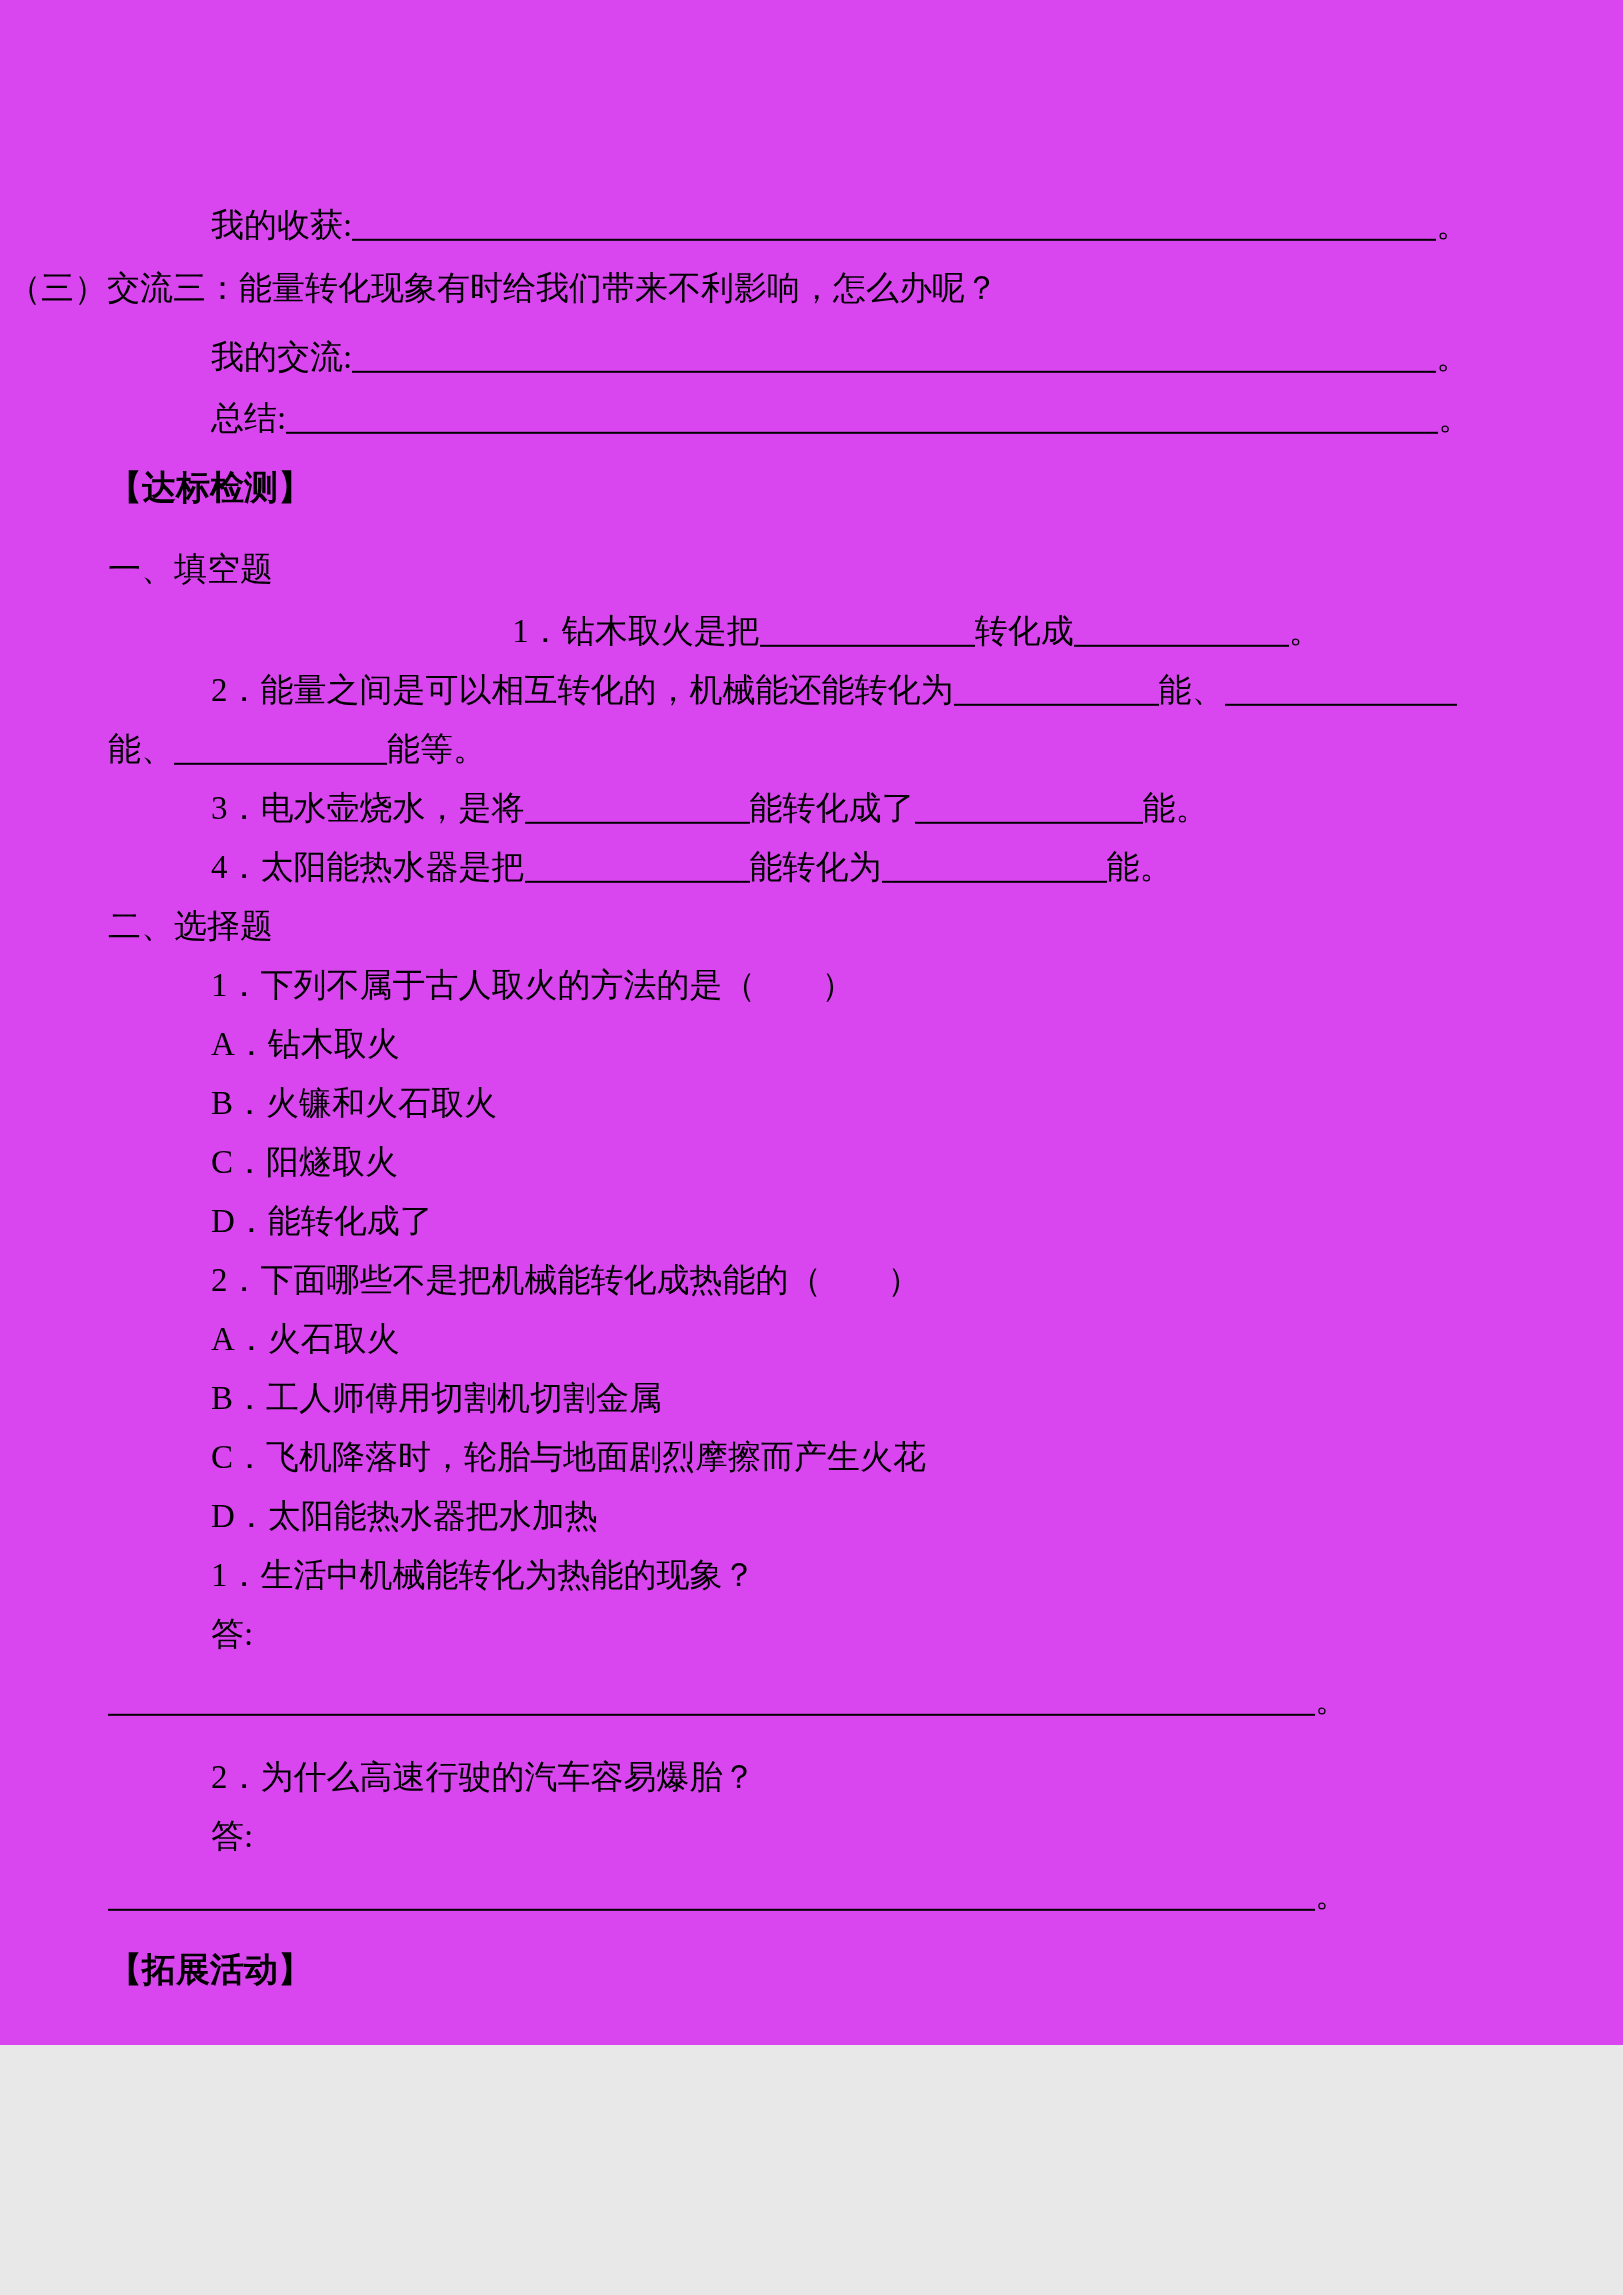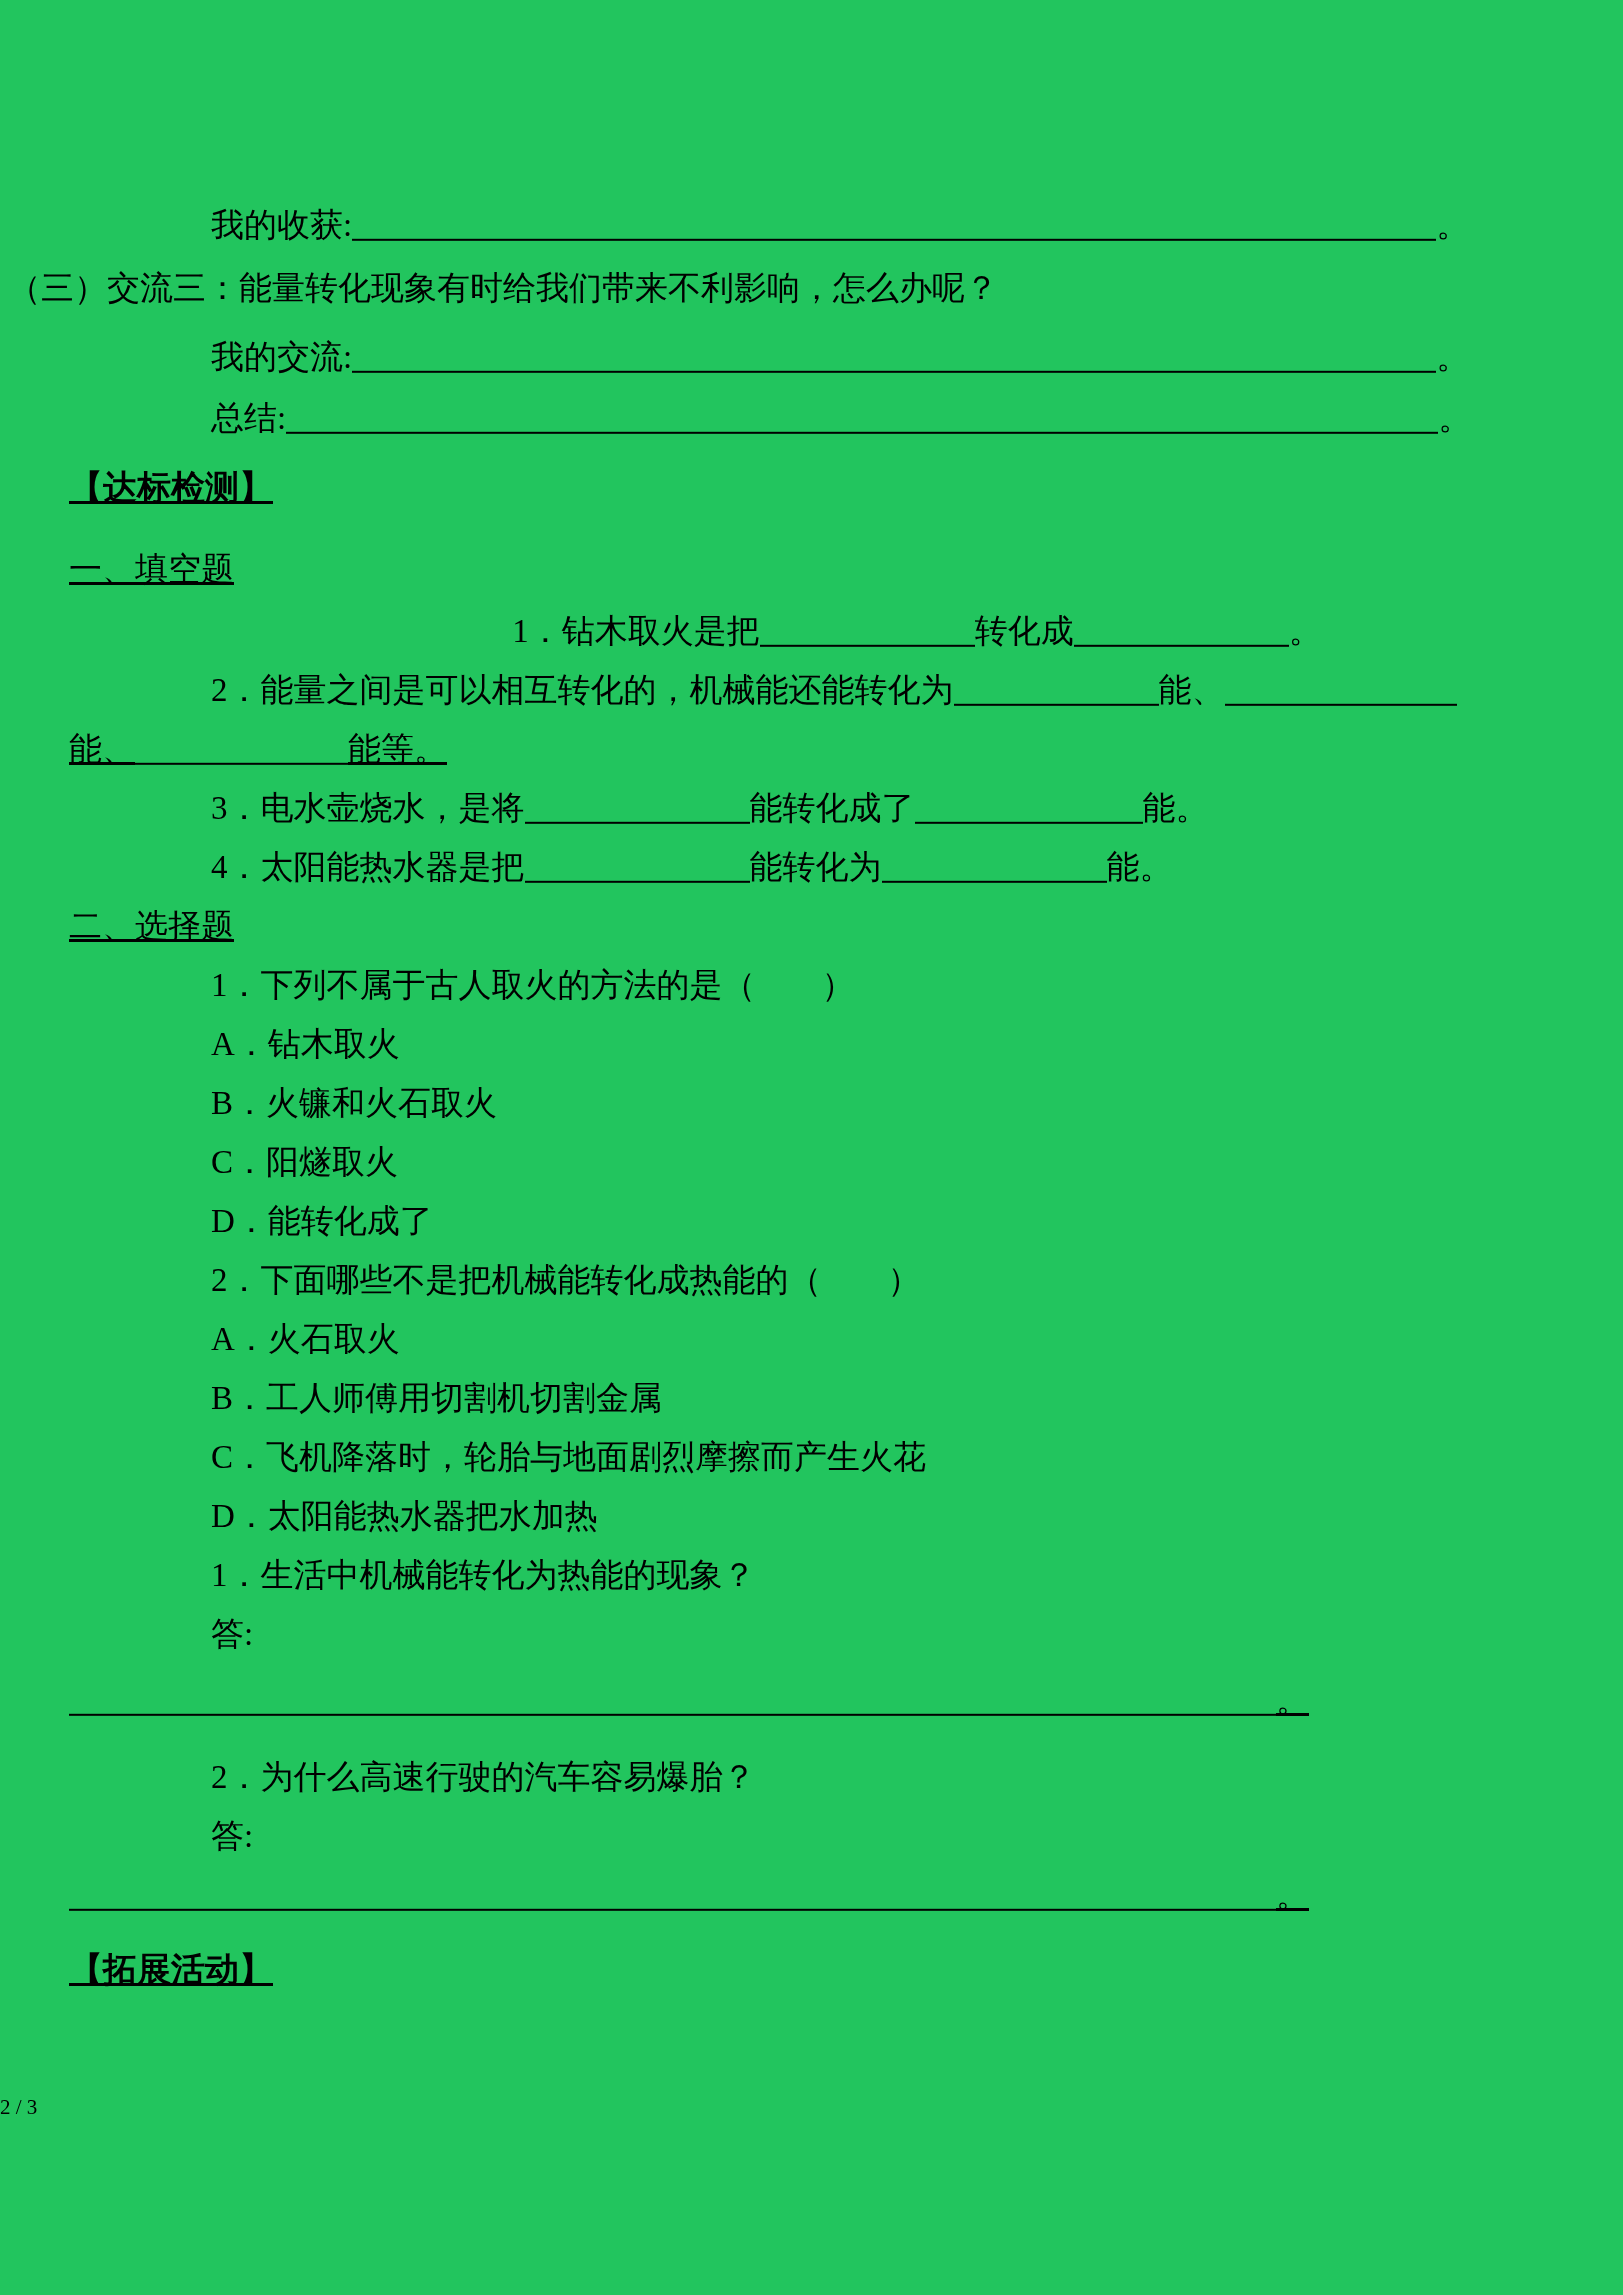--- a/index.html
+++ b/index.html
@@ -1,41 +1,41 @@
 <!DOCTYPE html>
 <html style="font-size:11px"><head>
 <meta charset="utf-8">
 <style>
   html,body{margin:0;padding:0;background:#e8e8e8;}
   .page{
     position:relative;
     width:1623px;
-    height:2295px;
-    background:#22c55e;
+    height:2045px;
+    background:#d946ef;
     color:#000000;
     font-family:"Liberation Serif","DejaVu Serif",serif;
     overflow:hidden;
     margin:0 auto;
   }
   .doc{
     position:absolute;
     left:0; top:196px;
     width:100%;
   }
   .line{
     height:59px;
     line-height:59px;
     font-size:33px;
     white-space:nowrap;
   }
   .line.bold{
     font-weight:700;
     font-size:34px;
   }
-  .indent0{padding-left:69px;text-decoration:underline;}
+  .indent0{padding-left:108px;}
   .indent1{padding-left:211px;}
   .blank{
     display:inline-block;
     height:0;
     border-bottom:2.7px solid #000;
     transform:translateY(4.8px);
   }
   .footer{
     position:absolute;
     left:0; top:2095px;

